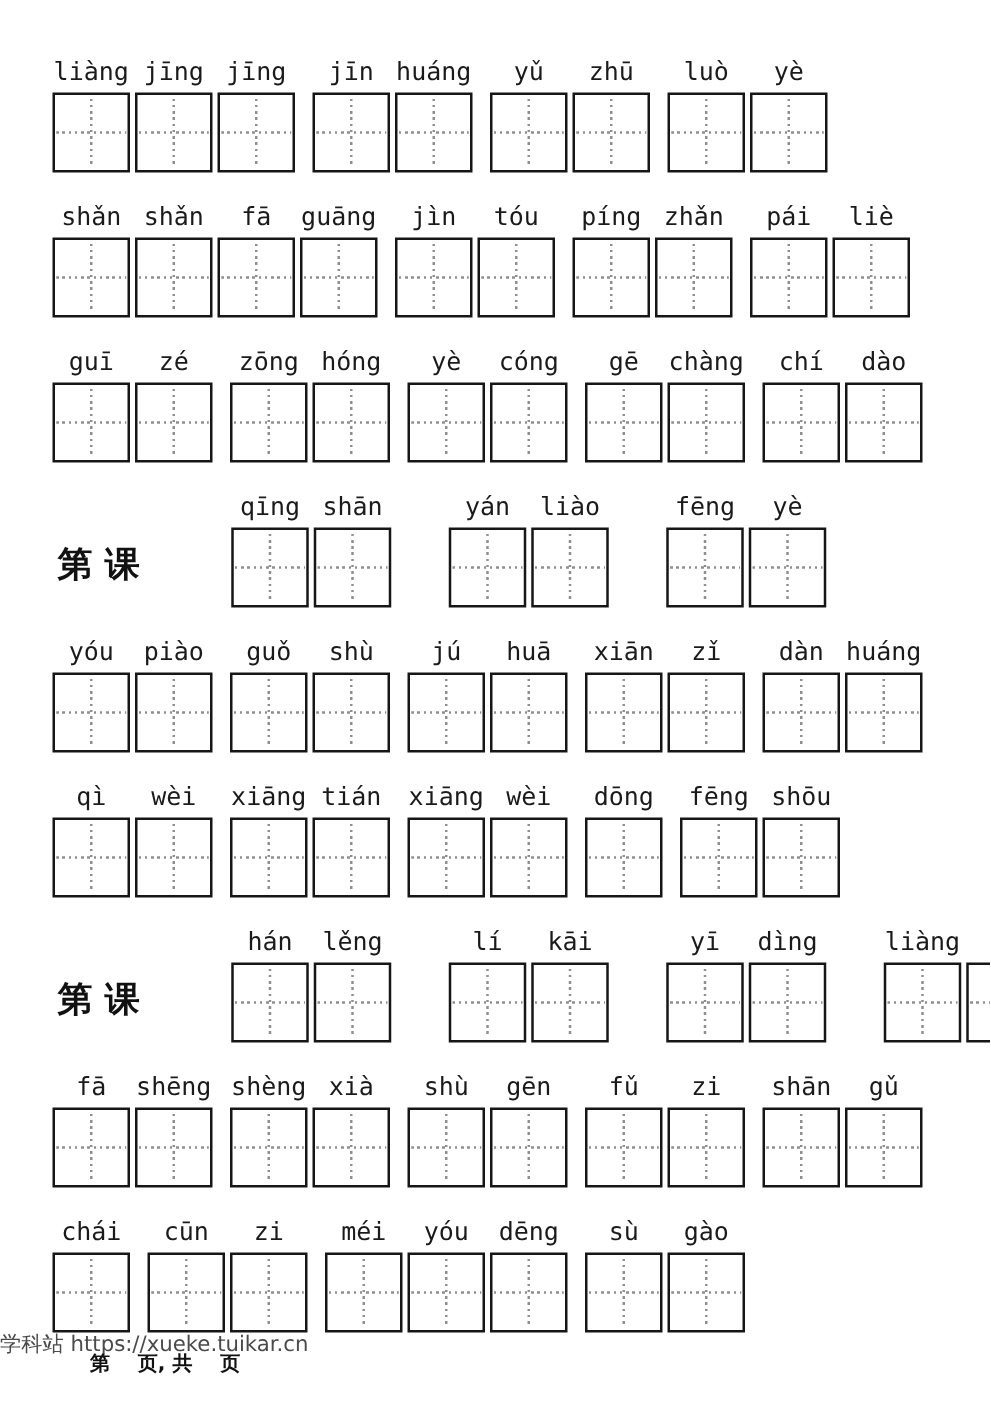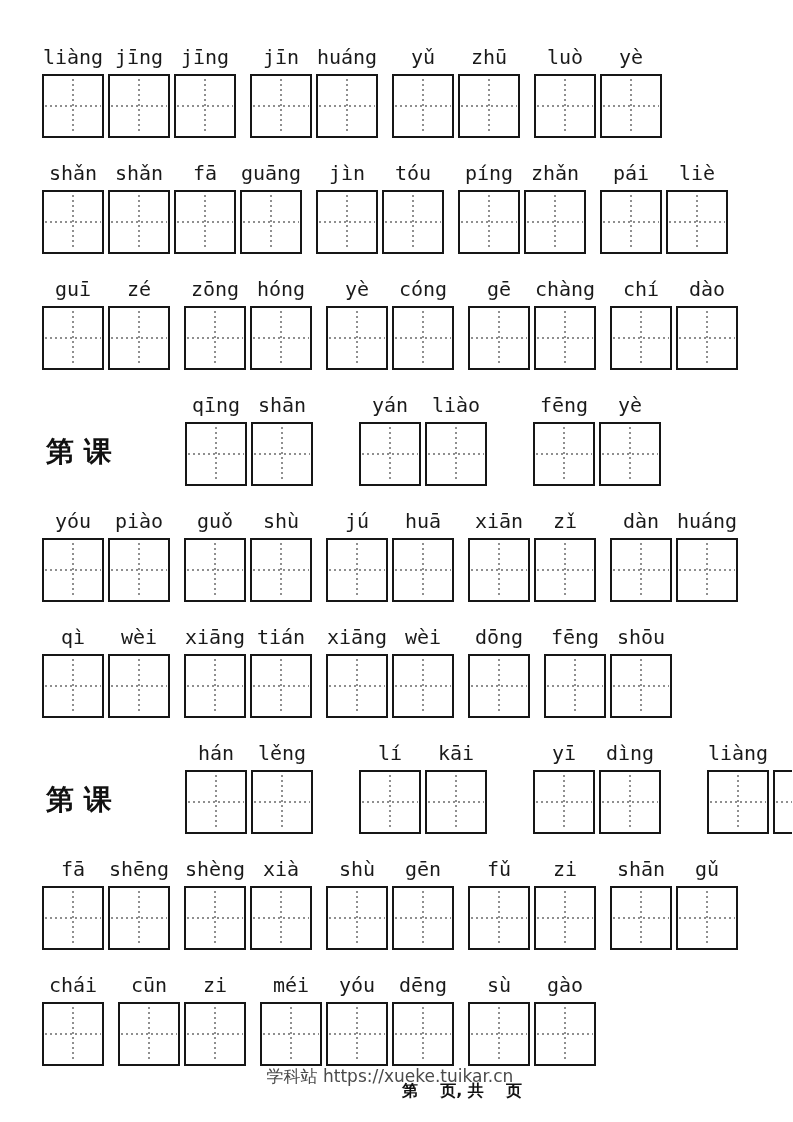--- a/index.html
+++ b/index.html
@@ -79,21 +79,20 @@
     font-weight: bold;
     color: #111111;
     white-space: pre;
     font-family: "DejaVu Sans", sans-serif;
   }
 
   .footer {
     position: absolute;
     left: 0; right: 12px;
     top: 1068px;
-    text-align: center;
   }
   .watermark {
     font-size: 17px;
     line-height: 17px;
     color: #4a4a4a;
   }
   .pagenum {
     font-size: 16px;
     line-height: 16px;
     font-weight: bold;

